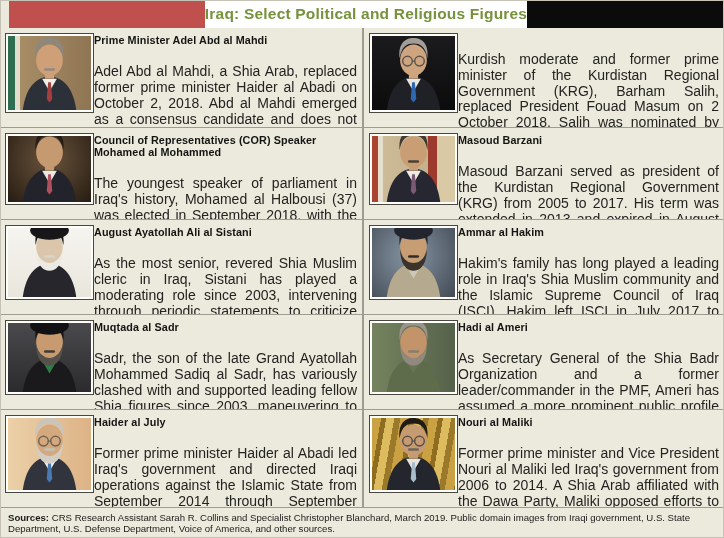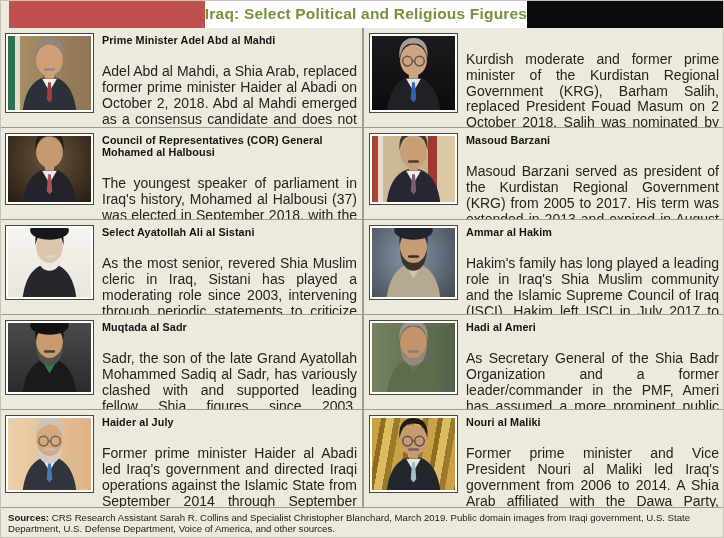--- a/index.html
+++ b/index.html
@@ -7,21 +7,21 @@
   body{background:#ECE9DD;font-family:"Liberation Sans",sans-serif;position:relative;overflow:hidden;color:#1d1d1b}
   .frame{position:absolute;inset:0;border:1px solid #c6c3b6;pointer-events:none;z-index:5}
   header{position:absolute;top:0;left:9px;right:0;height:28px;display:flex}
   .hdr-red{width:205px;background:#C0504D}
   .hdr-mid{flex:1;background:#ffffff;display:flex;align-items:center;justify-content:center}
   .hdr-title{color:#76923C;font-size:15.5px;font-weight:bold;letter-spacing:.2px;white-space:nowrap}
   .hdr-black{width:206px;background:#0b0b0b}
   .main{position:absolute;top:28px;left:0;right:0;height:480px;display:flex}
   .col{width:50%;display:flex;flex-direction:column}
   .col-right{border-left:2px solid #9e9c90}
-  .entry{display:flex;gap:8px;padding:5px 5px 14px 5px;border-bottom:1.5px solid #9e9c90;overflow:hidden}
+  .entry{display:flex;padding:5px 5px 14px 5px;border-bottom:1.5px solid #9e9c90;overflow:hidden}
   .r1{height:100px}.r2{height:92px}.r3{height:95px}.r4{height:95px}.r5{height:98px}
   .photo{flex:0 0 89px;border:1px solid #4a473e;background:#fdfdfb;padding:2px}
   .pic-wrap{position:relative;width:100%;height:100%;overflow:hidden;background:#8a8a88}
   .pic{position:absolute;left:0;top:0;width:100%;height:100%}
   .txt{flex:1;min-width:0;padding-top:1px}
   .name{font-size:10.8px;font-weight:bold;line-height:1.12;letter-spacing:.1px;color:#141412}
   .bio{font-size:14px;line-height:1.13;text-align:justify;margin-top:18px;color:#232320}
   footer{position:absolute;left:0;right:0;top:508px;height:30px;padding:4px 8px 6px 8px;font-size:9.6px;line-height:1.18;color:#1c1c1a}
   .src-label{font-weight:bold}
   .defs{position:absolute;width:0;height:0;overflow:hidden}
@@ -78,35 +78,35 @@
 
     <section class="entry r2">
       <div class="photo">
         <div class="pic-wrap" style="background:radial-gradient(circle at 50% 35%,#6a543c,#261c12);--skin:#c69a70;--hair:#241d16;--torso:#23242b;--shirt:#ebe8e0;--tie:#b04f5e">
           <svg class="pic" viewBox="0 0 90 86" preserveAspectRatio="xMidYMax slice">
               <use href="#portrait"></use>
             </svg>
         </div>
       </div>
       <div class="txt">
-        <h2 class="name">Council of Representatives (COR) General Mohamed al Halbousi</h2>
+        <h2 class="name">Council of Representatives (COR) Speaker Mohamed al Mohammed</h2>
         <p class="bio">The youngest speaker of parliament in Iraq's history, Mohamed al Halbousi (37) was elected in September 2018, with the support of the Bin'a bloc led by Hadi al Ameri's Fatah list. Halbousi, a Sunni Arab, previously served as governor of Anbar. He replaced previous speaker Salim Jabouri.</p>
       </div>
     </section>
 
     <section class="entry r3">
       <div class="photo">
         <div class="pic-wrap" style="background:linear-gradient(#f6f4ef,#e9e6dc);--skin:#dcc6ab;--turban:#17171a;--hair:#17171a;--beard:#eceae4;--mustache:#d8d5cd;--torso:#26262c;--shirt:#26262c">
           <svg class="pic" viewBox="0 0 90 86" preserveAspectRatio="xMidYMax slice">
               <use href="#portrait"></use>
             </svg>
         </div>
       </div>
       <div class="txt">
-        <h2 class="name">Select Ayatollah Ali al Sistani</h2>
+        <h2 class="name">August Ayatollah Ali al Sistani</h2>
         <p class="bio">As the most senior, revered Shia Muslim cleric in Iraq, Sistani has played a moderating role since 2003, intervening through periodic statements to criticize corruption, discourage civil violence, and give ethical guidance to security forces. His 2014 call for citizens to defend Iraq from the Islamic State gave rise to the Popular Mobilization forces (PMF) movement. He is 88 years old and reportedly is in poor health.</p>
       </div>
     </section>
 
     <section class="entry r4">
       <div class="photo">
         <div class="pic-wrap" style="background:linear-gradient(#4a4a4c,#2b2b2d);--skin:#c79b6f;--turban:#121214;--hair:#121214;--beard:#55514b;--mustache:#3f3c37;--torso:#1a1a1d;--shirt:#2e7d46">
           <svg class="pic" viewBox="0 0 90 86" preserveAspectRatio="xMidYMax slice">
               <use href="#portrait"></use>
             </svg>

